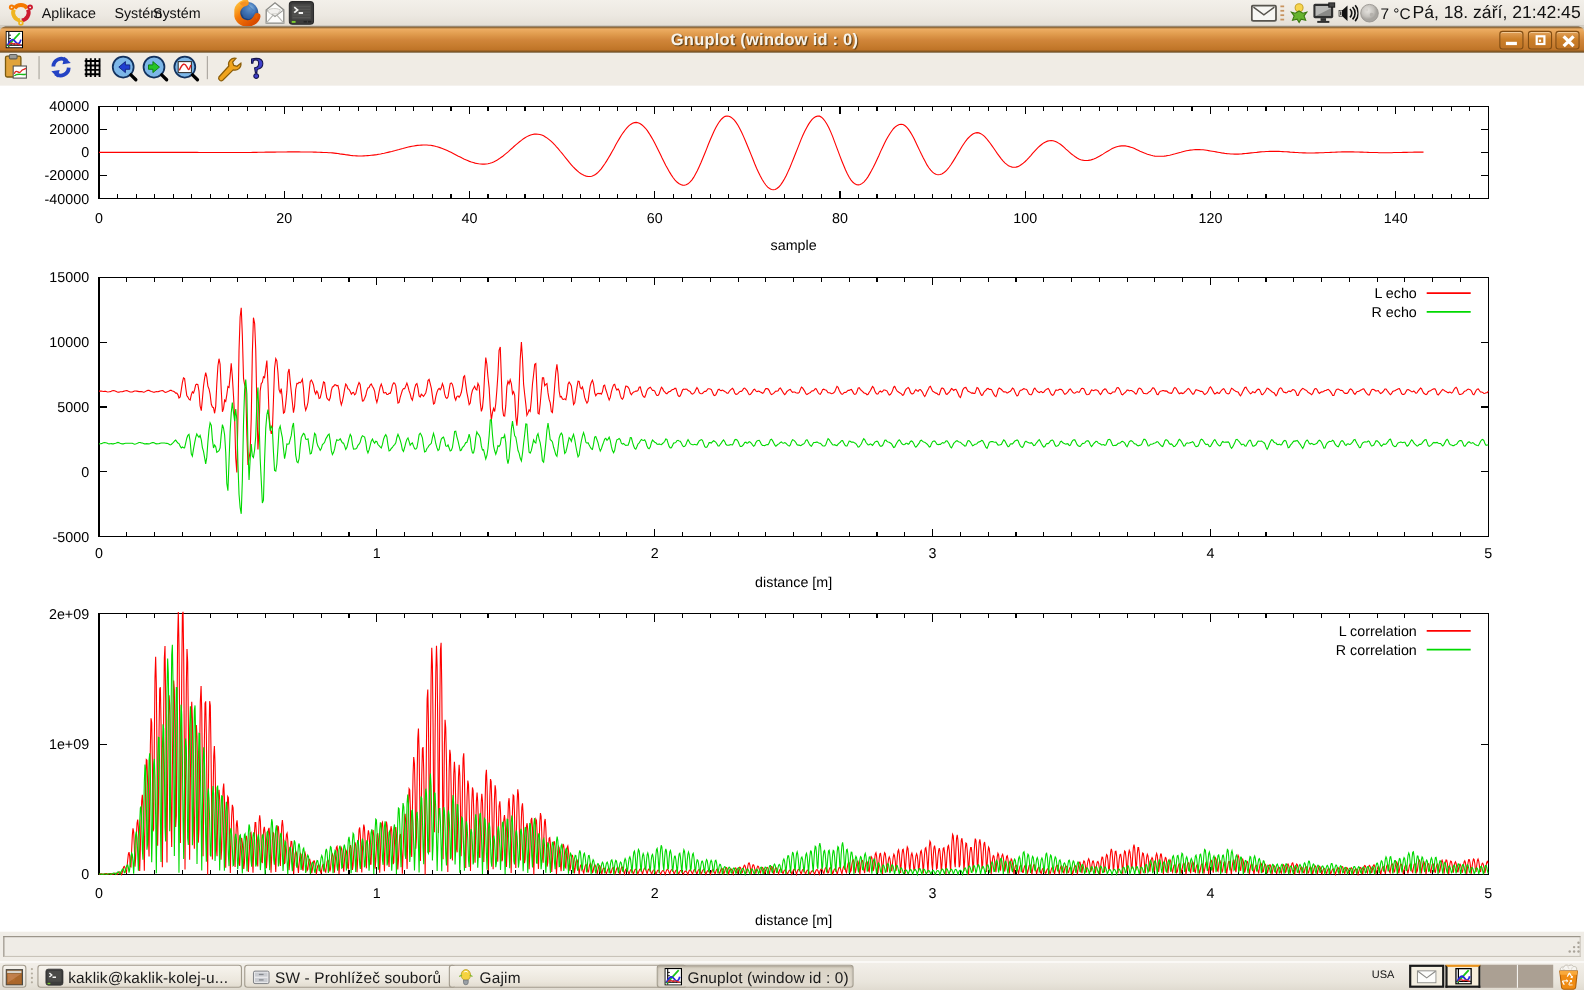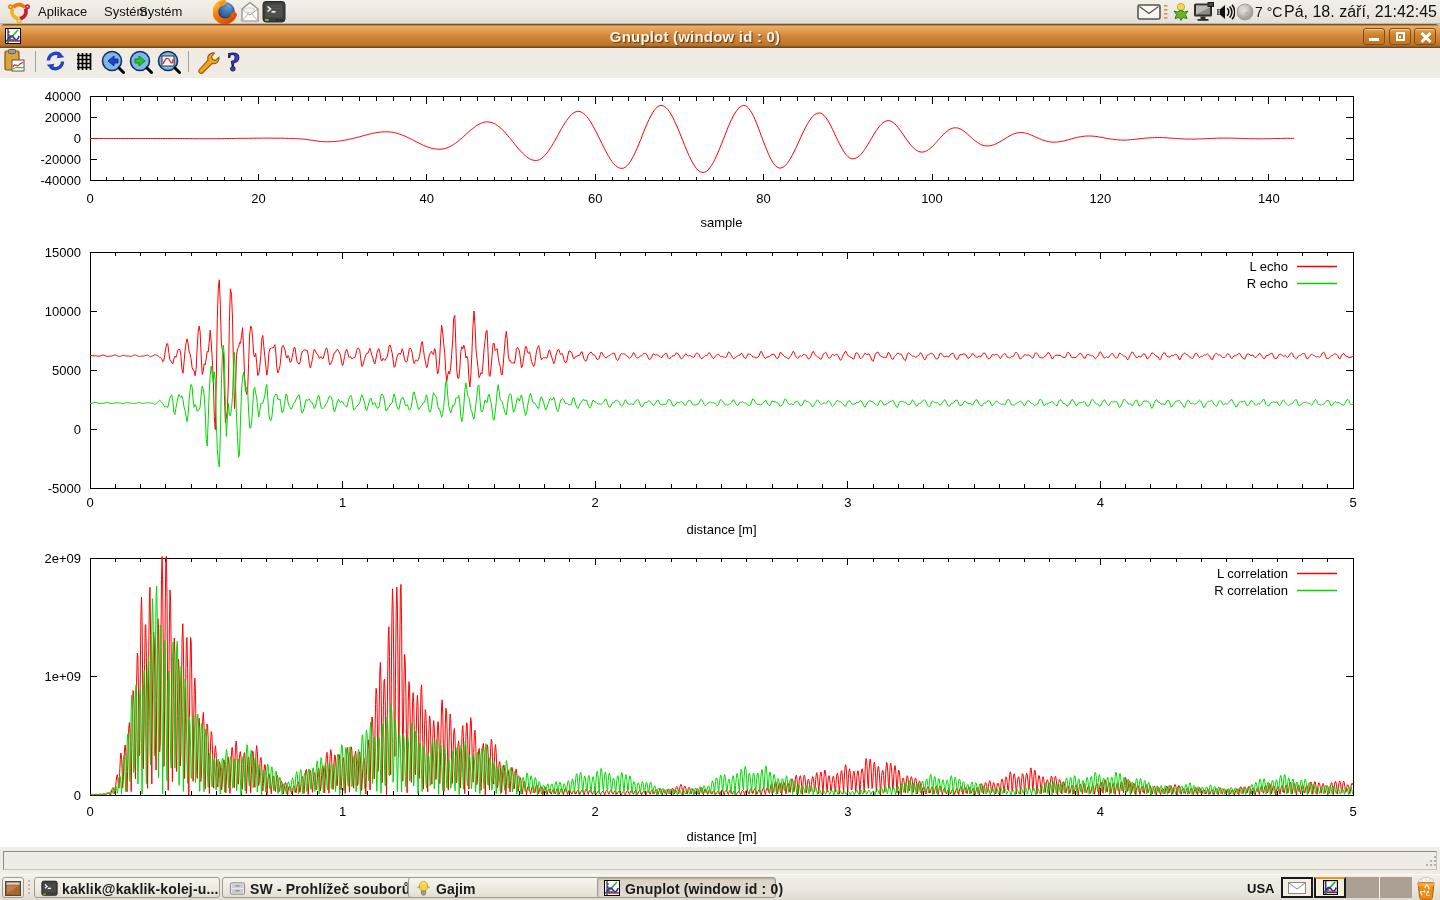--- a/index.html
+++ b/index.html
@@ -14,21 +14,21 @@
   font-weight:bold; color:#f7f3ea; text-shadow:1px 1px 1px #5a3c14; }
 .winbtn { position:absolute; top:3.5px; width:22px; height:17px; border-radius:3px;
   border:1px solid #824d12; background:linear-gradient(#e2a159, #cc8029 45%, #c07426);
   box-shadow:inset 0 1px 0 rgba(255,235,200,.55); }
 #toolbar { position:absolute; left:0; top:48px; width:1440px; height:30px; background:#f0ece5; }
 #plotarea { position:absolute; left:0; top:78px; width:1440px; height:769px; background:#fff; }
 #statusbar { position:absolute; left:0; top:847px; width:1440px; height:27px; background:#f0ede7; }
 #statusinset { position:absolute; left:3px; top:4px; width:1434px; height:19px; background:#efece6;
   border:1px solid #928c80; border-right-color:#c8c3b9; border-bottom-color:#c8c3b9; }
 #bottompanel { position:absolute; left:0; top:874px; width:1440px; height:26px;
-  background:linear-gradient(#f2efe9, #e9e5dc 70%, #e0dbd0); border-top:1px solid #fbfaf7;font-weight:bold; }
+  background:linear-gradient(#f2efe9, #e9e5dc 70%, #e0dbd0); border-top:1px solid #fbfaf7; }
 .taskbtn { position:absolute; top:2px; height:21px; border:1px solid #a29b8d; border-radius:3px;
   background:linear-gradient(#f7f4ee, #ebe6dc 75%, #e2dcd0); font-size:14px; letter-spacing:0.15px; color:#1a1a1a; }
 .taskbtn .lbl { position:absolute; left:27px; top:2.5px; white-space:nowrap; }
 .taskbtn svg { position:absolute; left:6px; top:2px; }
 </style></head>
 <body>
 <div id="toppanel">
 <svg width="24" height="24" viewBox="0 0 24 24" style="position:absolute;left:7px;top:0px">
 <g fill="none" stroke-width="3.6">
 <path d="M6.23 7.47 A7.2 7.2 0 0 1 17.77 7.47" stroke="#f57900"></path>
@@ -511,21 +511,21 @@
       <svg style="position:absolute;left:6px;top:2px" width="16" height="16" viewBox="0 0 16 16">
 <rect x="0.5" y="0.5" width="15" height="15" fill="#fff" stroke="#000" stroke-width="1"></rect>
 <path d="M3 1v14M1 13h14" stroke="#000" stroke-width="1"></path>
 <path d="M3 4h2M3 7h2M3 10h2M5 13v-2M8 13v-2M11 13v-2" stroke="#000" stroke-width=".8"></path>
 <path d="M2 14 L13 2" stroke="#18c618" stroke-width="1.6"></path>
 <path d="M2 13 C5 7 7 7 9 10 S13 12 14 8" stroke="#2828e0" stroke-width="1.6" fill="none"></path>
 <path d="M3 13 C5 9 7 13 9 12 S12 13 14 13" stroke="#e02828" stroke-width="1.2" fill="none"></path>
 </svg>
       <span class="lbl">Gnuplot (window id : 0)</span>
     </div>
-<span style="position:absolute;left:1247px;top:6px;font-size:13px;color:#111">USA</span>
+<span style="position:absolute;left:1247px;top:6px;font-size:10px;color:#111">USA</span>
 <div style="position:absolute;left:1281px;top:2px;width:32px;height:21px;background:#f4efe2;border:2px solid #1a1a1a">
 <svg width="18" height="12" viewBox="0 0 18 12" style="position:absolute;left:5px;top:2.5px">
         <rect x=".5" y=".5" width="17" height="11" fill="#fdfdfb" stroke="#8a8a86"></rect>
         <path d="M1 1 L9 7 L17 1" fill="none" stroke="#8a8a86"></path>
       </svg>
 </div>
 <div style="position:absolute;left:1314px;top:2px;width:32px;height:21px;background:#f6edda;border:2px solid #1a1a1a;border-top:2px solid #e8931e">
 <svg width="15" height="15" viewBox="0 0 16 16" style="position:absolute;left:6.5px;top:1px">
 <rect x="0.5" y="0.5" width="15" height="15" fill="#fff" stroke="#000" stroke-width="1.5"></rect>
 <path d="M3 1v14M1 13h14" stroke="#000" stroke-width="1.2"></path>

